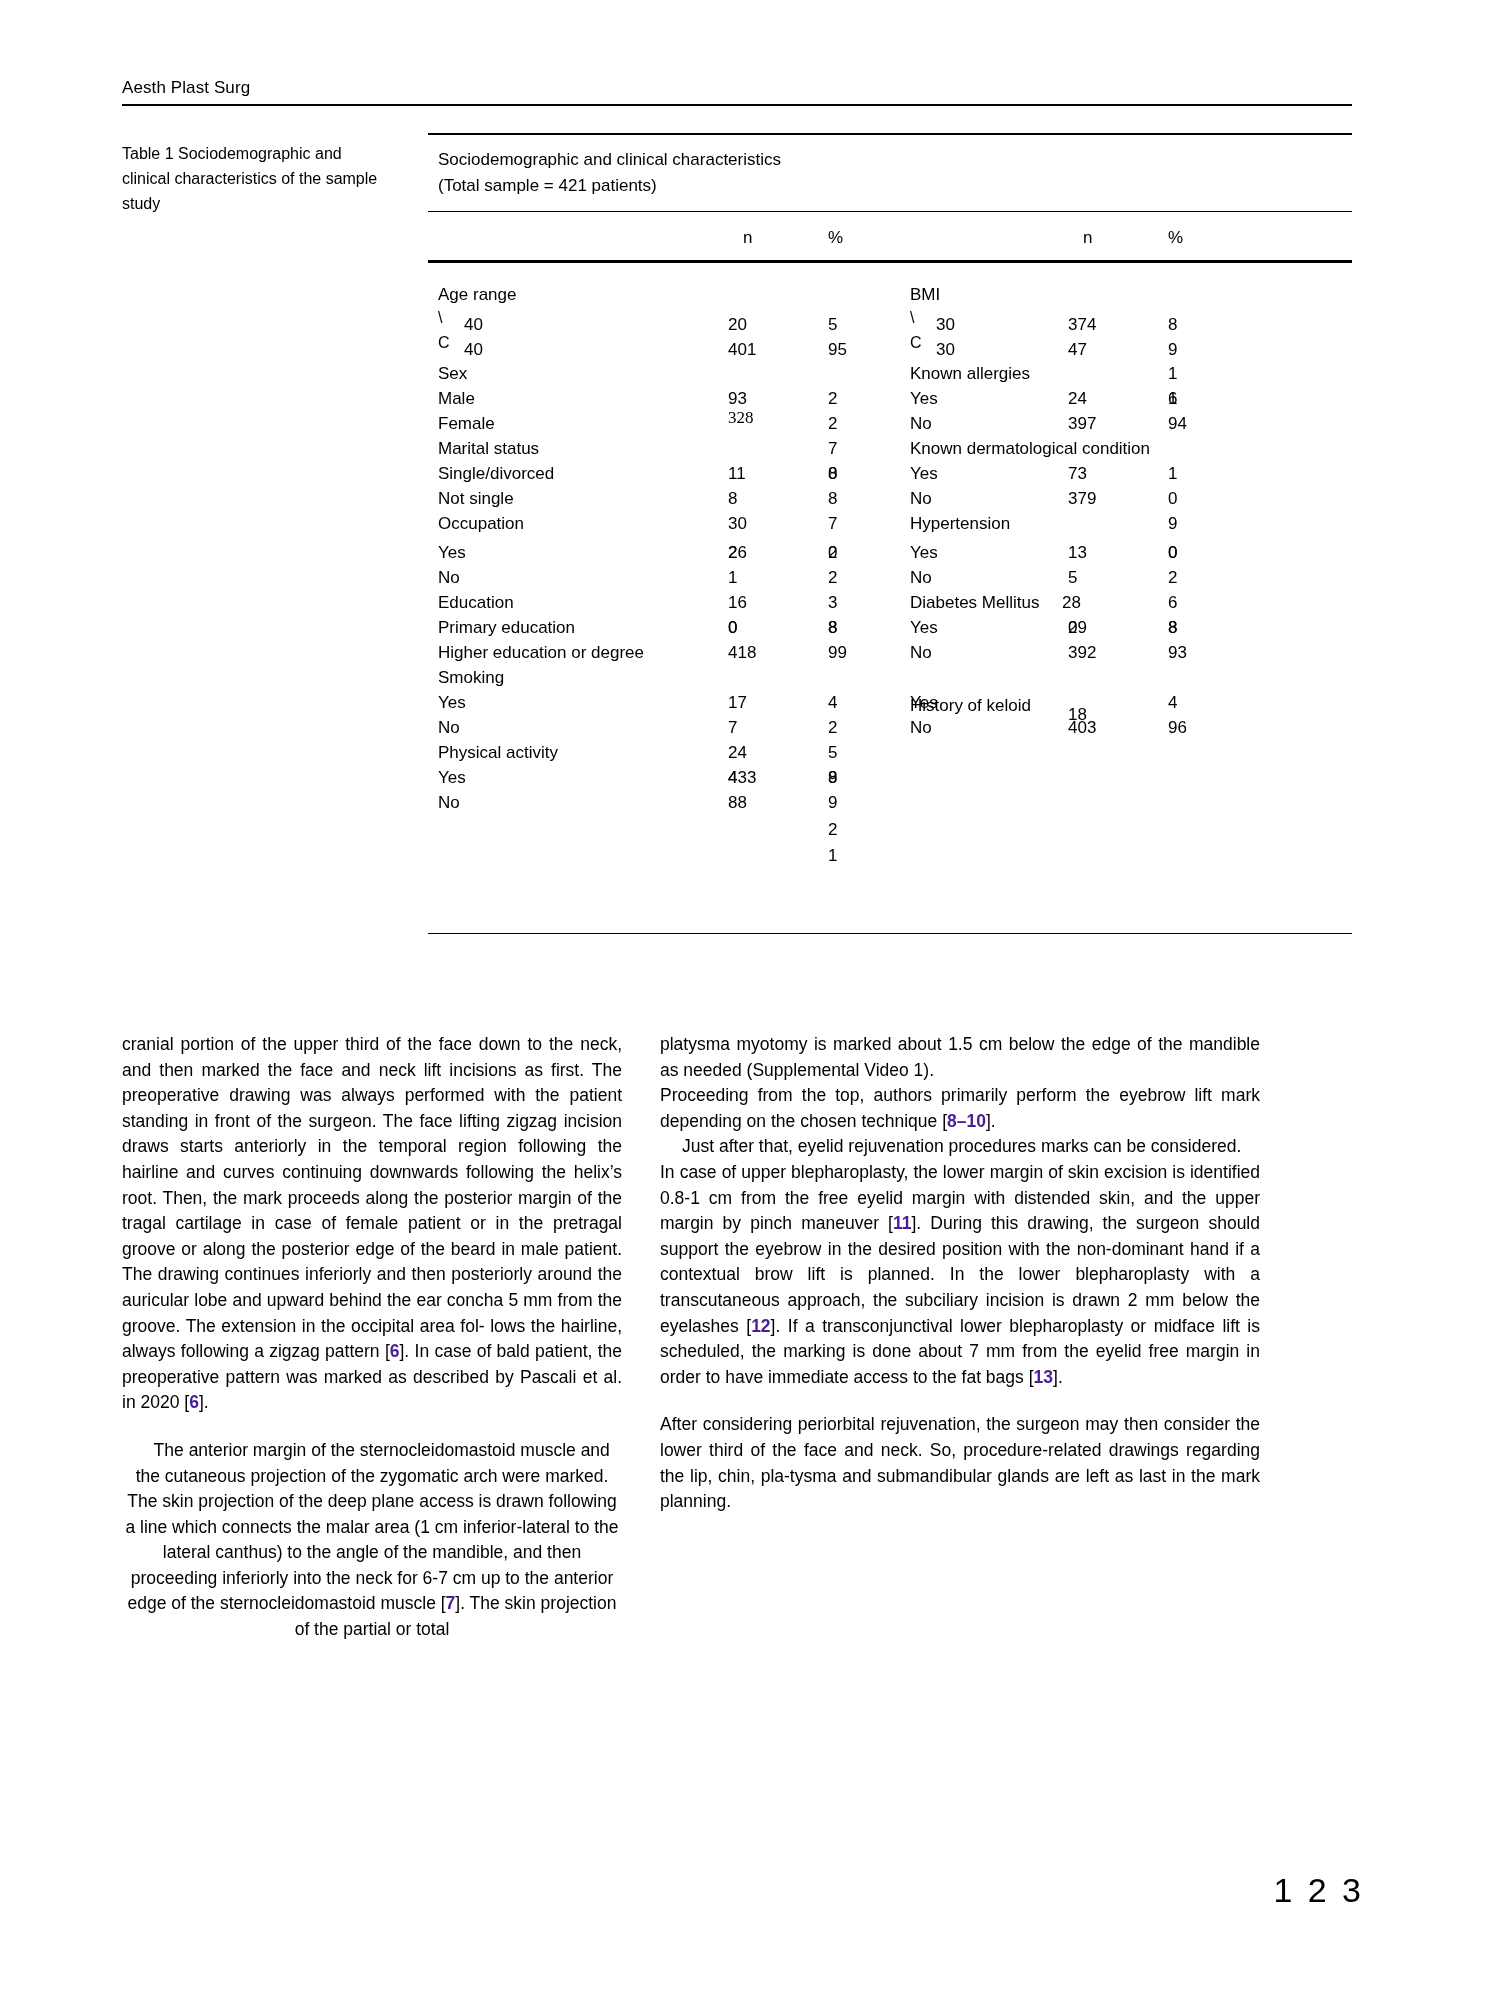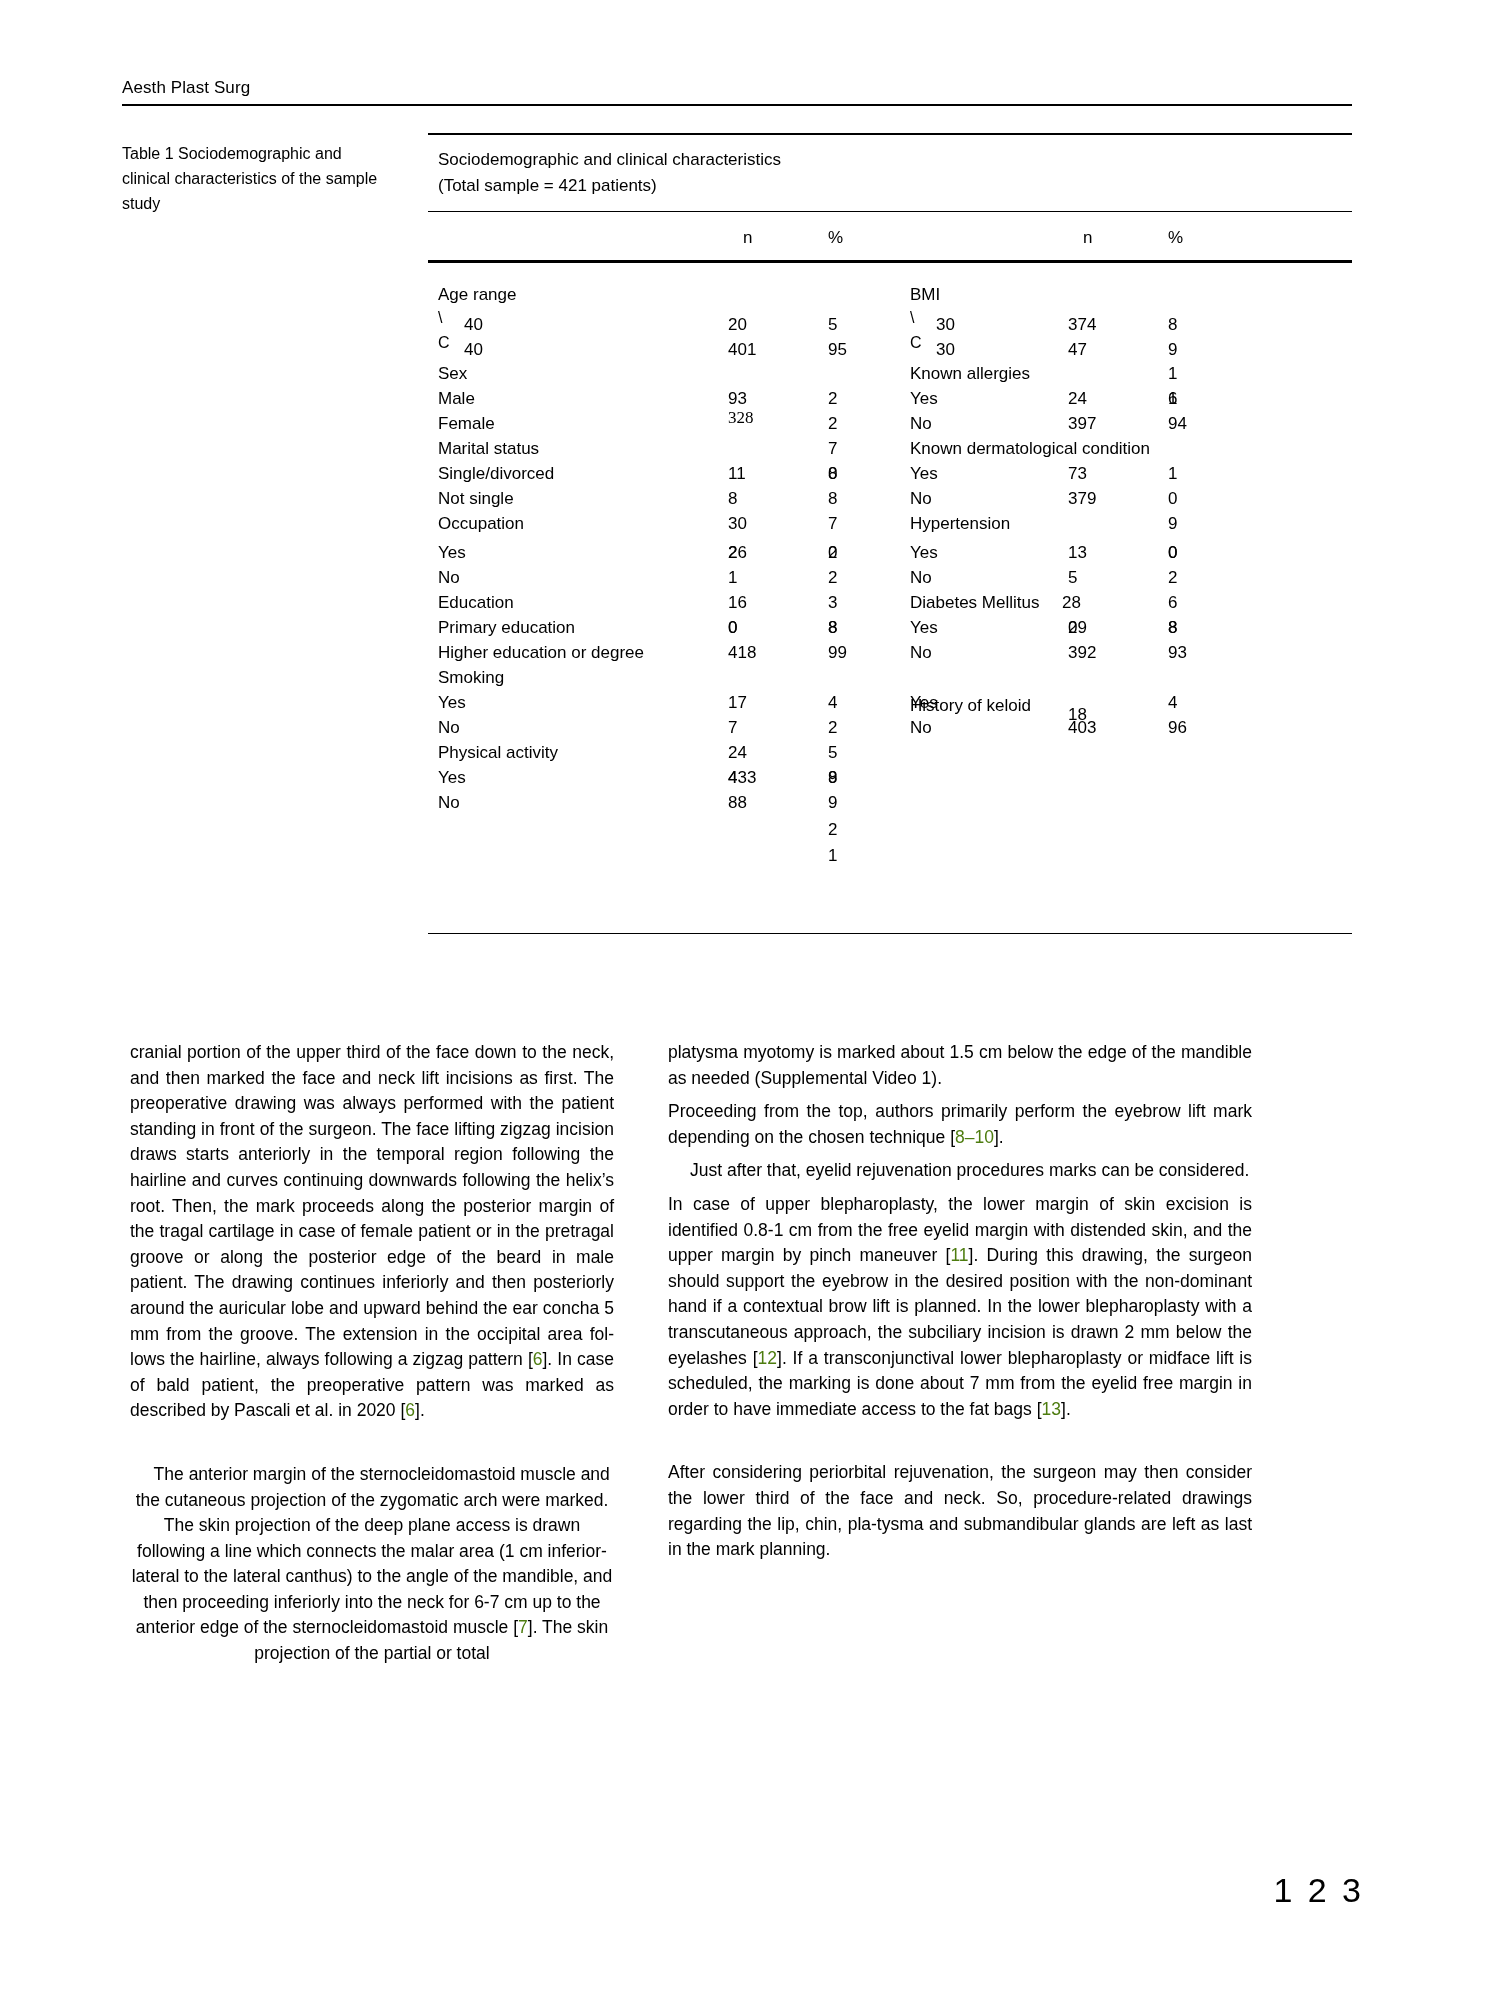--- a/index.html
+++ b/index.html
@@ -92,28 +92,28 @@
   .col {
     position: absolute;
     font-size: 17.5px;
     line-height: 25.6px;
     text-align: justify;
     text-justify: inter-word;
   }
   .col-left  { left: 122px;  top: 1032px; width: 500px; }
   .col-right { left: 660px;  top: 1032px; width: 600px; }
 
-  .col p { margin: 8px; }
+  .col p { margin: 0; }
   .col p.indent { text-indent: 22px; }
   .centered {
     text-align: center;
   }
   .gap { height: 22px; }
 
-  .cite { color: #4d7c0f; }
+  .cite { color: #4c1d95; font-weight: bold; }
 
   
   .folio {
     position: absolute;
     right: 140px;
     bottom: 90px;
     font-size: 34px;
     letter-spacing: 3px;
   }
 </style>

